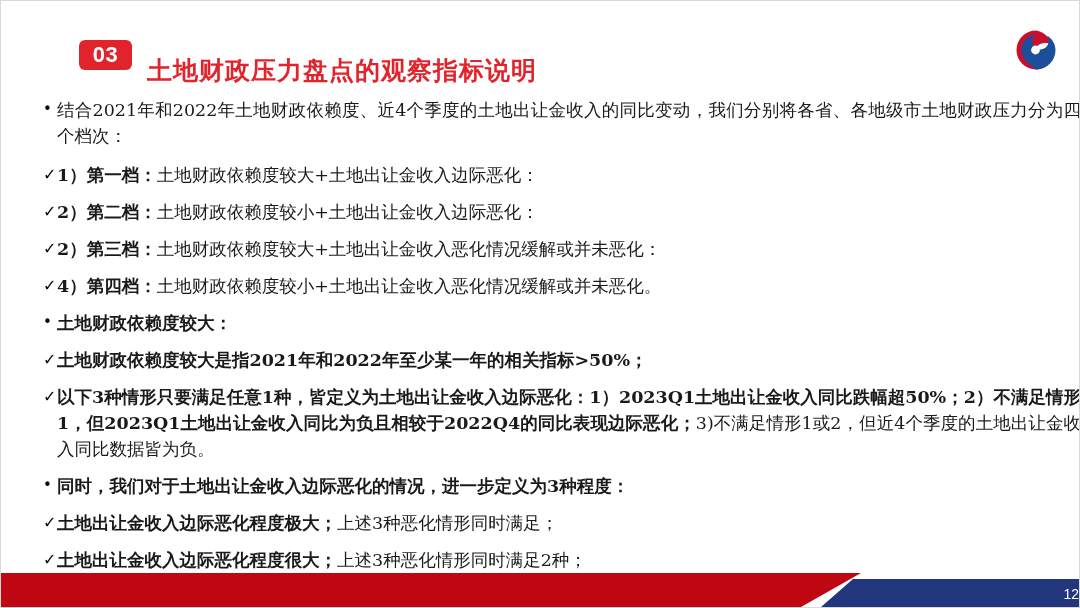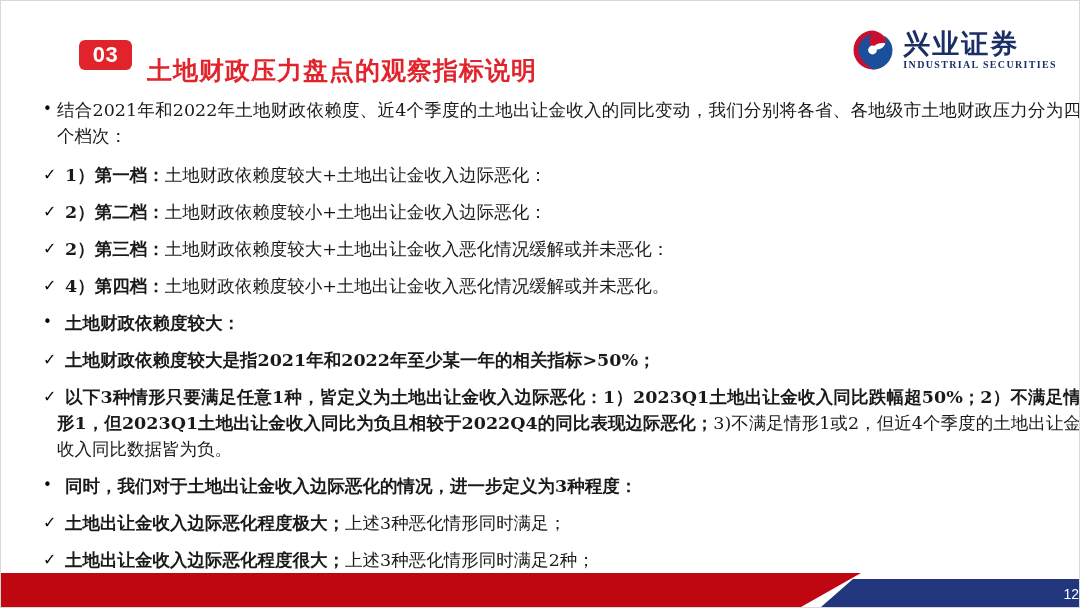--- a/index.html
+++ b/index.html
@@ -126,21 +126,20 @@
   .text {
     flex: 1 1 auto;
     font-size: 17.5px;
     line-height: 26px;
     color: #1a1a1a;
     font-family: "DejaVu Serif", "Liberation Serif", serif;
     text-align: justify;
   }
   .text b {
     font-weight: bold;
-    margin-left: 8px;
   }
   .text .reg {
     font-weight: normal;
   }
   .row.lead  { margin-bottom: 13px; }
 
   
   .footer {
     position: absolute;
     left: 0;
@@ -187,24 +186,20 @@
   </div>
 
   <div class="logo">
     <span class="logo-mark">
       <svg viewBox="0 0 42 42" width="42" height="42" aria-hidden="true">
         <path d="M21 1.5 A19.5 19.5 0 0 0 21 40.5 A19.5 19.5 0 0 0 33 36 C26 36 20 31 20 24 C20 18 24 14 30 14 C34.5 14 37 16 37.5 19 A19.5 19.5 0 0 0 21 1.5 Z" fill="#c8102e"></path>
         <path d="M21 40.5 A19.5 19.5 0 0 0 40.5 21 C40.5 15 37 9.5 32 6.5 C35 11 34 17 29 19.5 C24.5 21.8 20 19.5 18 15.5 C16 11.5 17.5 7 21 5 A19.5 19.5 0 0 0 8 14 C5 20 6.5 28 12 33 C15.5 36.5 18 38.5 21 40.5 Z" fill="#1b4f9c"></path>
         <circle cx="20.5" cy="21" r="4.4" fill="#ffffff"></circle>
       </svg>
     </span>
-    <span class="logo-text">
-      <span class="logo-cn">兴业证券</span>
-      <span class="logo-en">INDUSTRIAL SECURITIES</span>
-    </span>
   </div>
 
   <div class="content">
 
     <div class="row lead">
       <span class="marker dot">•</span>
       <span class="text"><span class="reg">结合2021年和2022年土地财政依赖度、近4个季度的土地出让金收入的同比变动，我们分别将各省、各地级市土地财政压力分为四个档次：</span></span>
     </div>
 
     <div class="row">

